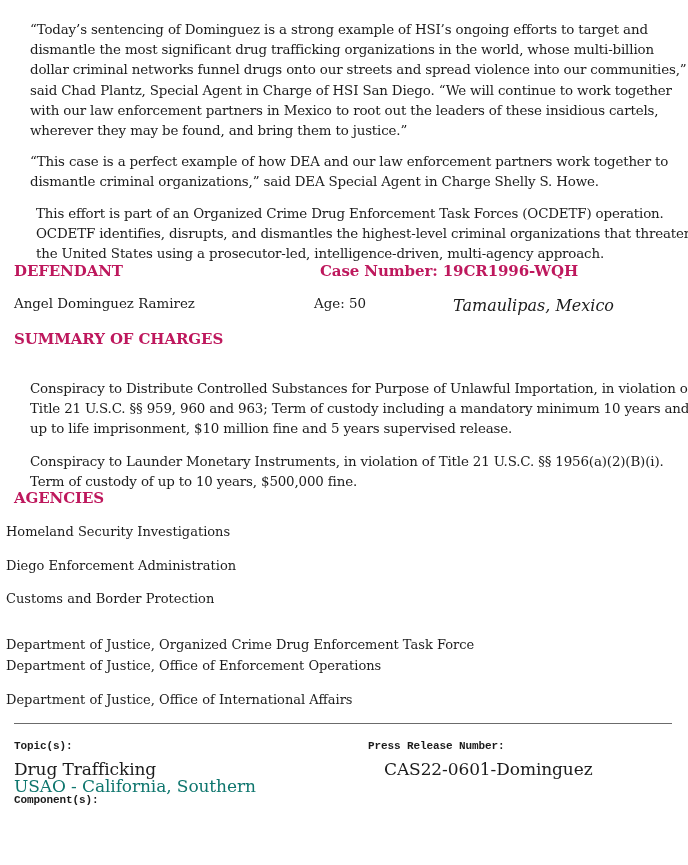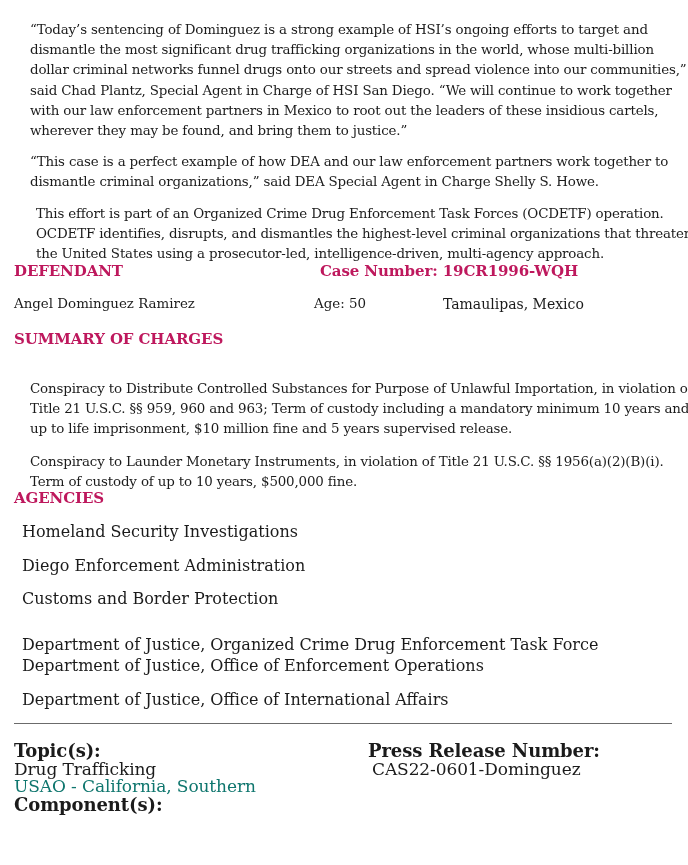--- a/index.html
+++ b/index.html
@@ -33,54 +33,55 @@
       font-weight: bold;
       font-size: 15px;
       letter-spacing: -0.1px;
       position: absolute;
       color: #be185d;
     }
     .defendant-heading { top: 262px; left: 14px; }
     .case-heading { top: 262px; left: 320px; }
     .def-name { position: absolute; top: 296px; left: 14px; font-size: 13.4px; }
     .def-age { position: absolute; top: 296px; left: 314px; font-size: 13.4px; }
-    .def-loc { position: absolute; top: 296px; left: 443px; font-size: 14px; }
+    .def-loc { position: absolute; top: 296px; left: 453px; font-size: 16px; font-style: italic; }
     .charges-heading { top: 330px; left: 14px; }
     .charge1 { position: absolute; top: 363px; left: 14px; width: 668px; }
     .charge2 { position: absolute; top: 436px; left: 14px; width: 668px; }
     .agencies-heading { top: 489px; left: 14px; }
     .agency {
       position: absolute;
-      left: 22px;
-      font-size: 16px;
+      left: 6px;
+      font-size: 13px;
       line-height: 18px;
     }
     .divider {
       position: absolute;
       top: 723px;
       left: 14px;
       width: 658px;
       height: 0;
       border-top: 1.5px solid #6b6b6b;
     }
     .meta-label {
       position: absolute;
       font-weight: bold;
-      font-size: 18px;
+      font-size: 11px;
       letter-spacing: -0.1px;
+      font-family: Liberation Mono, monospace;
     }
     .meta-value {
       position: absolute;
       font-size: 17px;
       letter-spacing: -0.1px;
     }
     .topic-label { top: 740px; left: 14px; }
     .topic-value { top: 759px; left: 14px; }
     .prn-label { top: 740px; left: 368px; }
-    .prn-value { top: 759px; left: 372px; }
+    .prn-value { top: 759px; left: 384px; }
     .comp-label { top: 794px; left: 14px; }
     .comp-value { top: 776px; left: 14px; color: #0f766e; text-decoration: none; }
     .updated {
       position: absolute;
       top: 867px;
       right: 16px;
       font-size: 11px;
       color: #5b5b5b;
     }
   </style>

